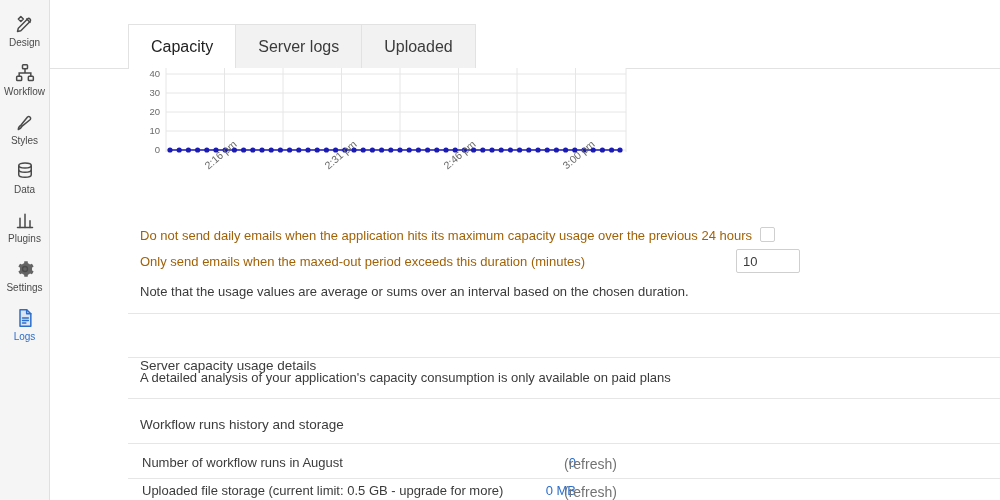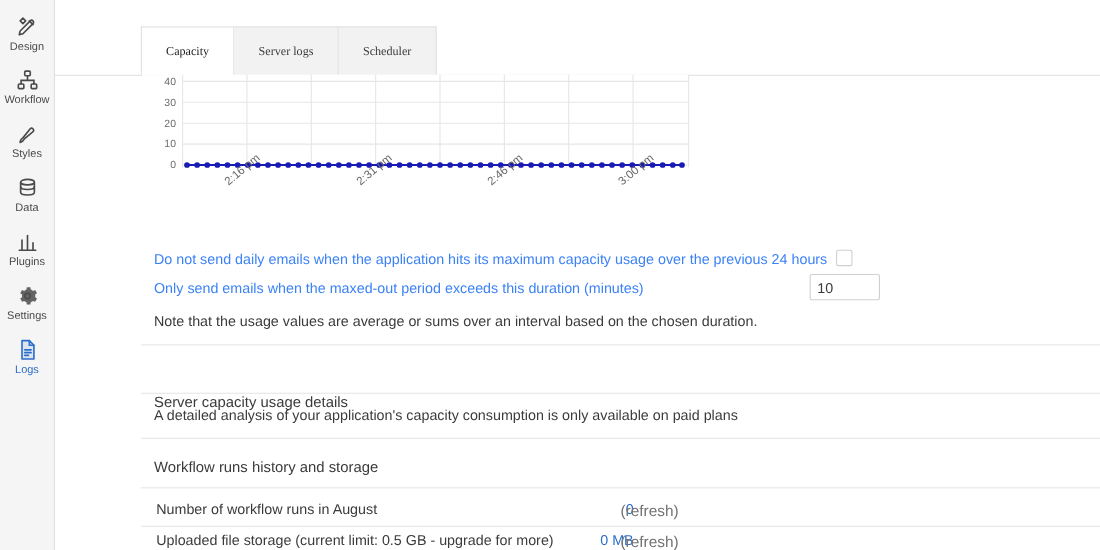--- a/index.html
+++ b/index.html
@@ -68,29 +68,28 @@
     display: flex;
     align-items: flex-end;
     height: 44px;
   }
   .tab {
     height: 44px;
     padding: 0 22px;
     display: flex;
     align-items: center;
     justify-content: center;
-    font-size: 11px;
+    font-size: 16px;
     color: #3b3b3b;
     background: #f2f2f2;
     border: 1px solid #e2e2e2;
     border-bottom: none;
     border-left: none;
     cursor: pointer;
     white-space: nowrap;
-    font-family: Liberation Serif, serif;
   }
   .tab:first-child { border-left: 1px solid #e2e2e2; }
   .tab.active {
     background: #ffffff;
     color: #222;
     border-color: #e2e2e2;
   }
   .tabs-underline {
     position: absolute;
     left: 0; right: 0;
@@ -134,21 +133,21 @@
   
   .row {
     position: absolute;
     left: 90px;
     right: 18px;
     display: flex;
     align-items: center;
   }
   .row-text {
     font-size: 13px;
-    color: #3b82f6;
+    color: #a16207;
     line-height: 18px;
   }
   .checkbox {
     position: absolute;
     right: 207px;
     width: 15px; height: 15px;
     border: 1px solid #cfcfcf;
     border-radius: 2px;
     background: #fff;
     cursor: pointer;
@@ -297,21 +296,21 @@
     <div class="tabs-underline"></div>
 
     <div class="tabs">
       <div class="tab active">
         <span>Capacity</span>
       </div>
       <div class="tab">
         <span>Server logs</span>
       </div>
       <div class="tab">
-        <span>Scheduler</span>
+        <span>Uploaded</span>
       </div>
     </div>
 
     <div class="chart-wrap">
       <svg class="chart-svg" width="490" height="100" viewBox="0 0 490 100">
 
         <rect x="26" y="6" width="460" height="84" fill="#ffffff"></rect>
 
         <g stroke="#e6e6e6" stroke-width="1">
           <line x1="26" y1="12" x2="486" y2="12"></line>

